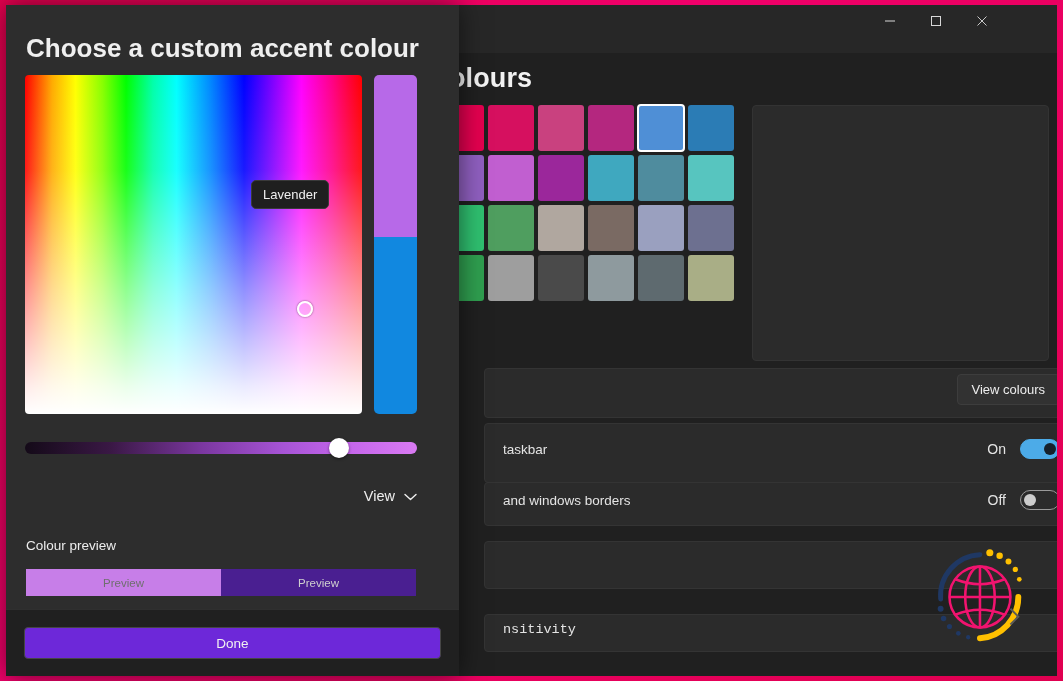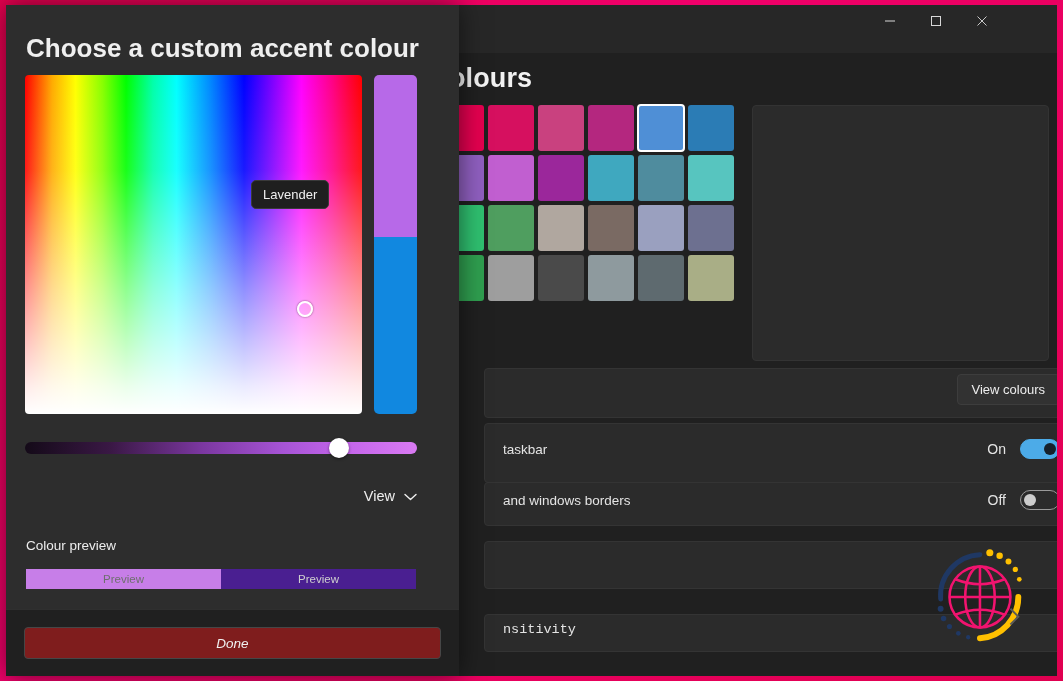--- a/index.html
+++ b/index.html
@@ -309,21 +309,21 @@
     left: 20px;
     top: 533px;
     color: #ededed;
     font-size: 13.5px;
   }
   #preview-bar {
     position: absolute;
     left: 20px;
     top: 564px;
     width: 390px;
-    height: 20px;
+    height: 27px;
     display: flex;
     overflow: hidden;
   }
   .preview-half {
     flex: 1;
     display: flex;
     align-items: center;
     justify-content: center;
     font-size: 11.5px;
   }
@@ -338,28 +338,27 @@
     background: #202020;
     border-top: 1px solid #2f2f2f;
     display: flex;
     align-items: center;
     gap: 14px;
     padding: 0 18px;
   }
   .footer-btn {
     flex: 1;
     height: 32px;
-    background: #7f1d1d;
+    background: #6d28d9;
     border: 1px solid #464646;
     border-radius: 4px;
     color: #f0f0f0;
     font-size: 13.5px;
     font-family: "Liberation Sans", sans-serif;
     cursor: pointer;
-    font-style: italic;
   }
 </style>
 </head>
 <body>
 
 <div id="screen">
 
   <div id="settings-window">
 
     <div id="settings-titlebar">

